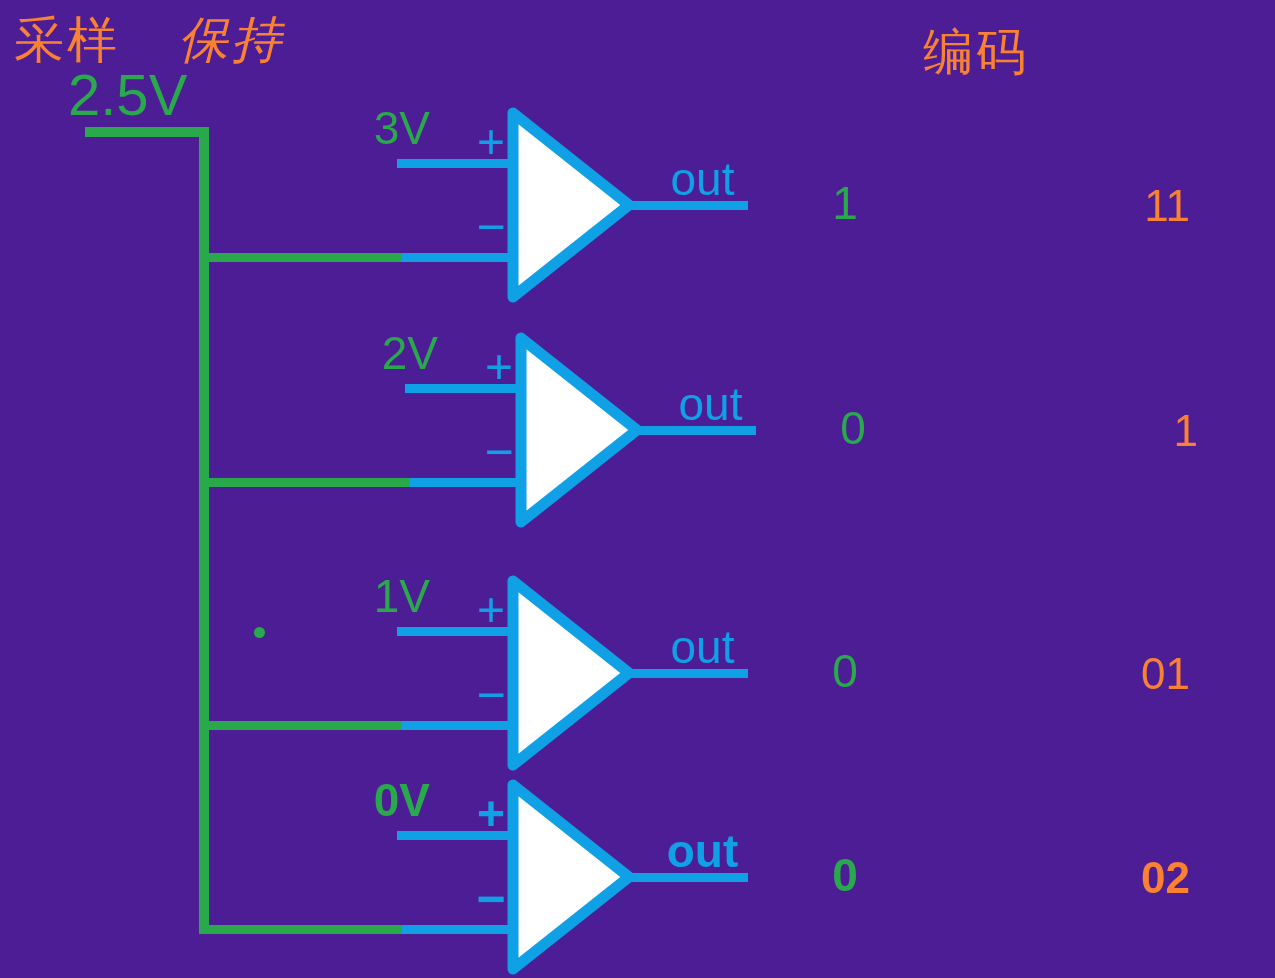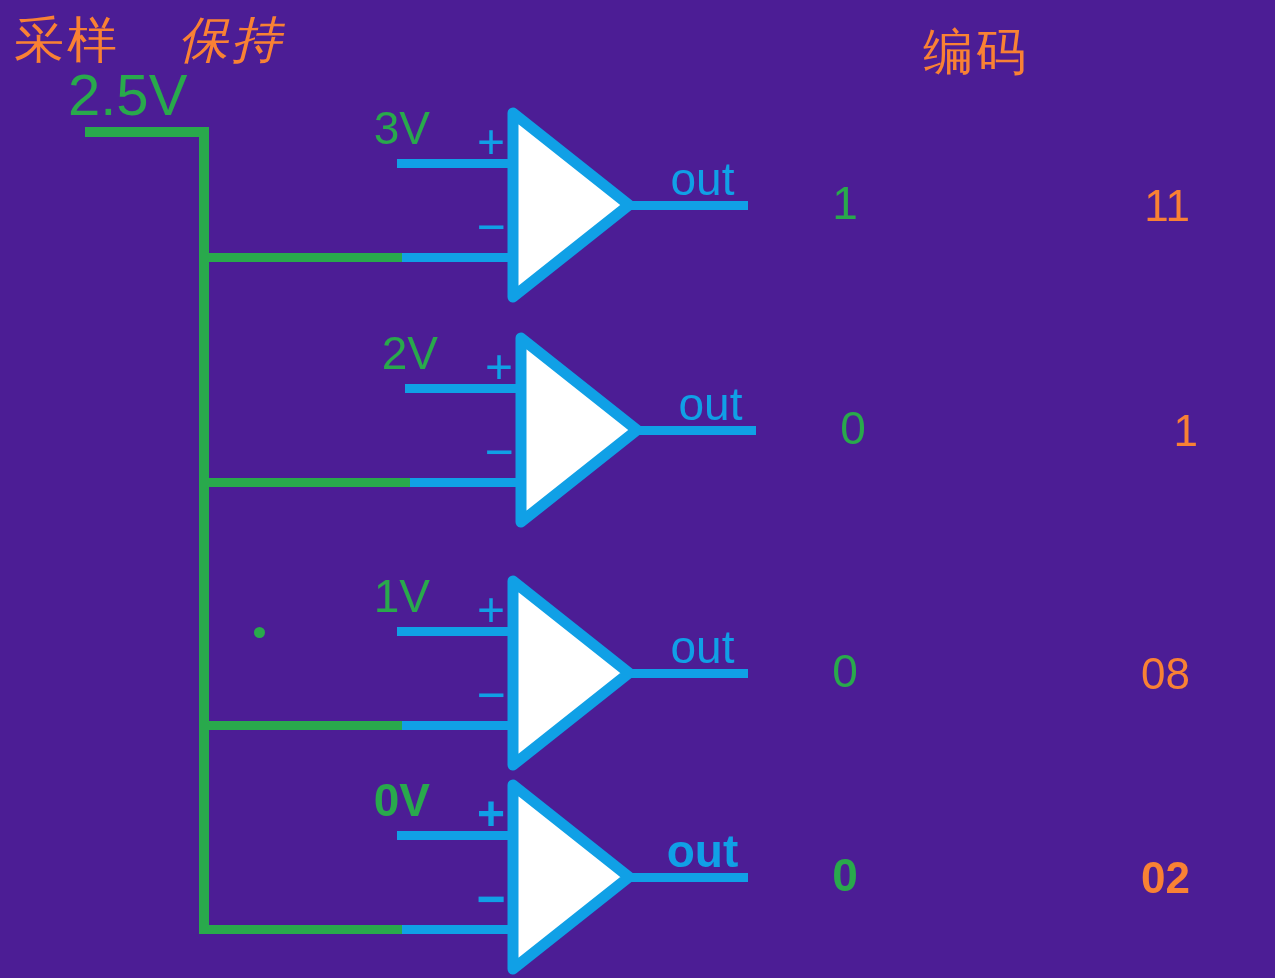--- a/index.html
+++ b/index.html
@@ -87,21 +87,21 @@
     <div class="abs plus-sign blue-t">+</div>
     <div class="abs minus-sign blue-t">−</div>
     <div class="abs green-l branch-green"></div>
     <div class="abs blue-l branch-blue"></div>
     <svg class="abs tri" viewBox="0 0 132 200">
       <polygon points="8,8 124,100 8,192" fill="#ffffff" stroke="#10A0E6" stroke-width="11" stroke-linejoin="round"></polygon>
     </svg>
     <div class="abs blue-l out-line"></div>
     <div class="abs out-label blue-t">out</div>
     <div class="abs bit green-t">0</div>
-    <div class="abs code orange">08</div>
+    <div class="abs code orange">01</div>
   </div>
 
   <div class="comp-row" style="top:777px;font-weight:bold;">
     <div class="abs ref-label green-t">0V</div>
     <div class="abs blue-l plus-line"></div>
     <div class="abs plus-sign blue-t">+</div>
     <div class="abs minus-sign blue-t">−</div>
     <div class="abs green-l branch-green"></div>
     <div class="abs blue-l branch-blue"></div>
     <svg class="abs tri" viewBox="0 0 132 200">

